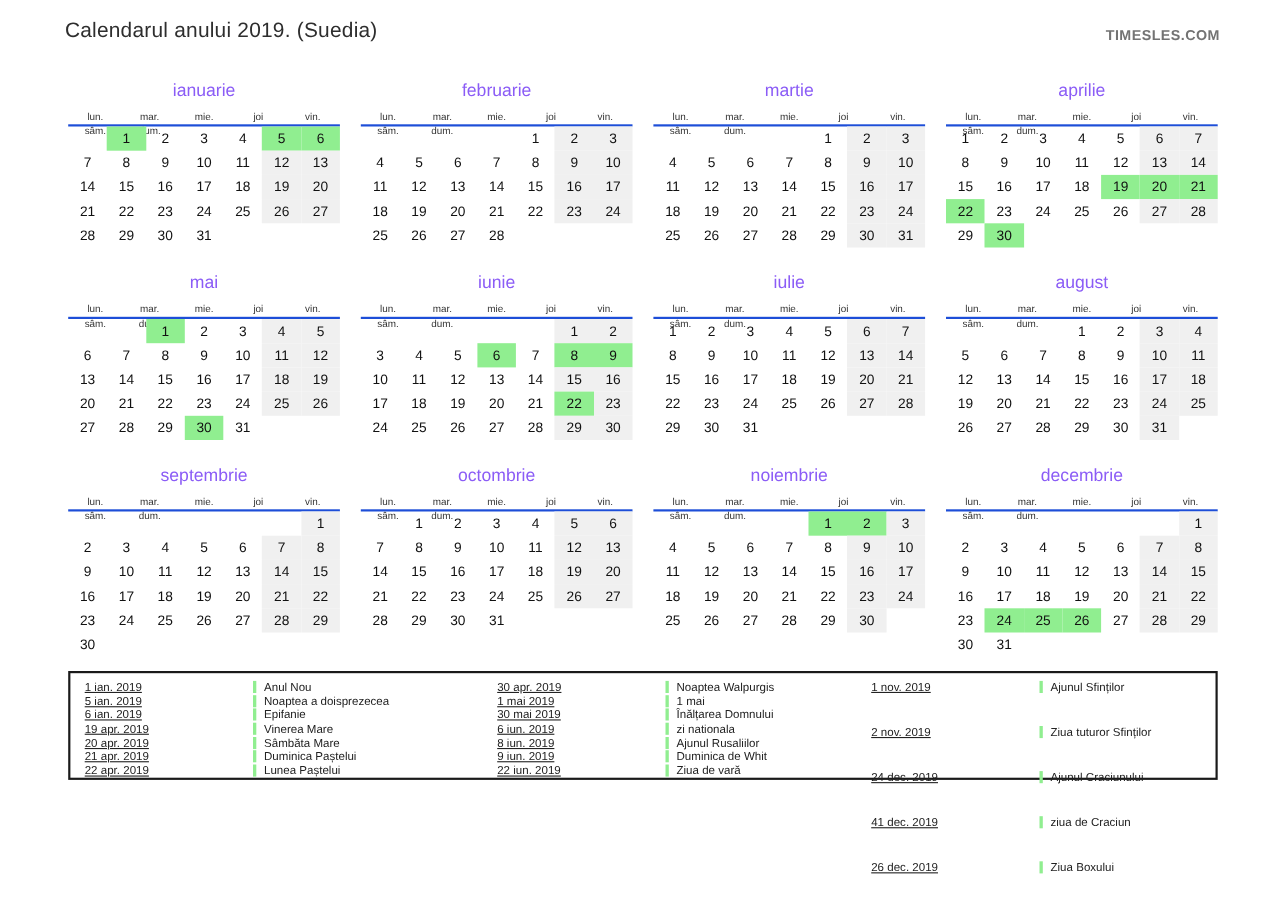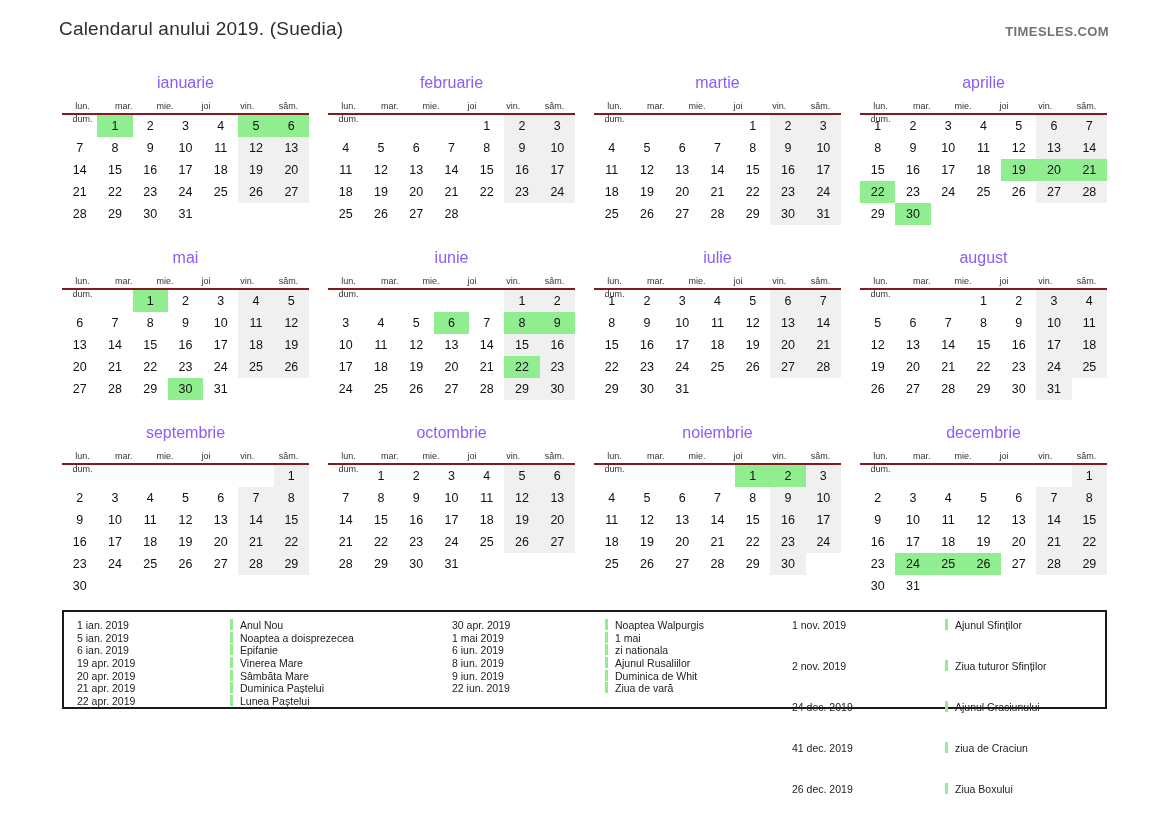--- a/index.html
+++ b/index.html
@@ -29,23 +29,23 @@
     column-gap:19px;
     grid-auto-rows:175px;
   }
   .month { width:247px; }
   .month-title {
     height:24px; text-align:center;
     color:#8b5cf6; font-size:16px; line-height:22px;
     margin-bottom:4px;
   }
   .weekday-row {
-    display:grid; grid-template-columns:repeat(6,1fr);
+    display:grid; grid-template-columns:repeat(5,1fr);
     height:15px;
-    border-bottom:2px solid #7f1d1d;
+    border-bottom:2px solid #1d4ed8;
   }
   .weekday {
     text-align:center; font-size:9px; color:#333; line-height:13px;
   }
   .week-row { display:grid; grid-template-columns:repeat(7,1fr); height:22px; }
   .day-cell {
     text-align:center; font-size:12.5px; line-height:22px; color:#111;
   }
   .day-cell.weekend { background:#f0f0f0; }
   .day-cell.holiday { background:#90ee90; }
@@ -53,21 +53,21 @@
     position:absolute; left:62px; top:610px; width:1045px; height:99px;
     border:2px solid #1a1a1a;
     display:flex;
     padding:7px 0 0 13px;
   }
   .legend-col { display:flex; flex-direction:column; }
   .legend-col.c0 { width:375px; }
   .legend-col.c1 { width:340px; }
   .legend-col.c2 { width:310px;gap:29px; }
   .legend-row { display:flex; height:12.6px; align-items:center; }
-  .legend-date { width:153px; font-size:10.5px; color:#222; }
+  .legend-date { width:153px; font-size:10.5px; color:#222;text-decoration:underline; }
   .legend-name { font-size:10.5px; color:#222; display:flex; align-items:flex-start; }
   .legend-bullet {
     display:inline-block; width:3px; height:11px;
     background:#90ee90; margin-right:7px; flex:0 0 3px;
   }
 </style>
 </head>
 <body>
 
 <div class="page-title">Calendarul anului 2019. (Suedia)</div>
@@ -839,20 +839,27 @@
         </div>
       </div>
       <div class="legend-row">
         <div class="legend-date">1 mai 2019</div>
         <div class="legend-name">
           <div class="legend-bullet"></div>
           <span>1 mai</span>
         </div>
       </div>
       <div class="legend-row">
+        <div class="legend-date">30 mai 2019</div>
+        <div class="legend-name">
+          <div class="legend-bullet"></div>
+          <span>Înălțarea Domnului</span>
+        </div>
+      </div>
+      <div class="legend-row">
         <div class="legend-date">6 iun. 2019</div>
         <div class="legend-name">
           <div class="legend-bullet"></div>
           <span>zi nationala</span>
         </div>
       </div>
       <div class="legend-row">
         <div class="legend-date">8 iun. 2019</div>
         <div class="legend-name">
           <div class="legend-bullet"></div>

